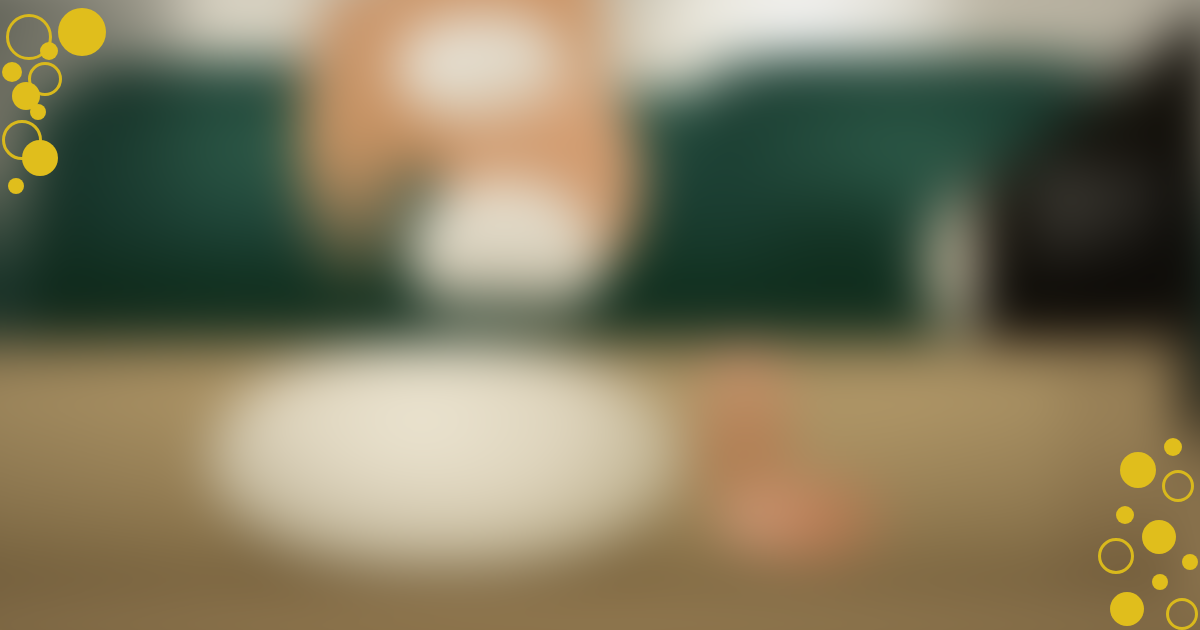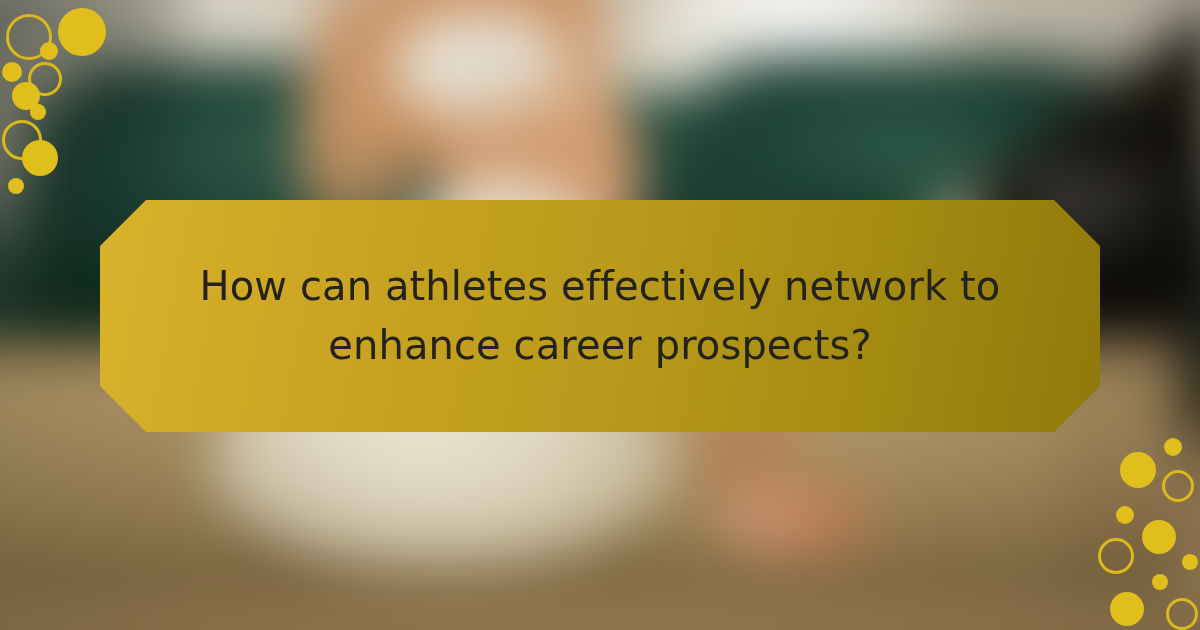--- a/index.html
+++ b/index.html
@@ -260,17 +260,14 @@
       <div class="dot ring" style="left: 1162px; top: 470px; width: 32px; height: 32px;"></div>
       <div class="dot fill" style="left: 1116px; top: 506px; width: 18px; height: 18px;"></div>
       <div class="dot fill" style="left: 1142px; top: 520px; width: 34px; height: 34px;"></div>
       <div class="dot ring" style="left: 1098px; top: 538px; width: 36px; height: 36px;"></div>
       <div class="dot fill" style="left: 1182px; top: 554px; width: 16px; height: 16px;"></div>
       <div class="dot fill" style="left: 1152px; top: 574px; width: 16px; height: 16px;"></div>
       <div class="dot fill" style="left: 1110px; top: 592px; width: 34px; height: 34px;"></div>
       <div class="dot ring" style="left: 1166px; top: 598px; width: 32px; height: 32px;"></div>
     </div>
 
-  <div class="banner">
-    <p class="banner-text">How can athletes effectively network to enhance career prospects?</p>
-  </div>
 
 </div>
 
 </body></html>

